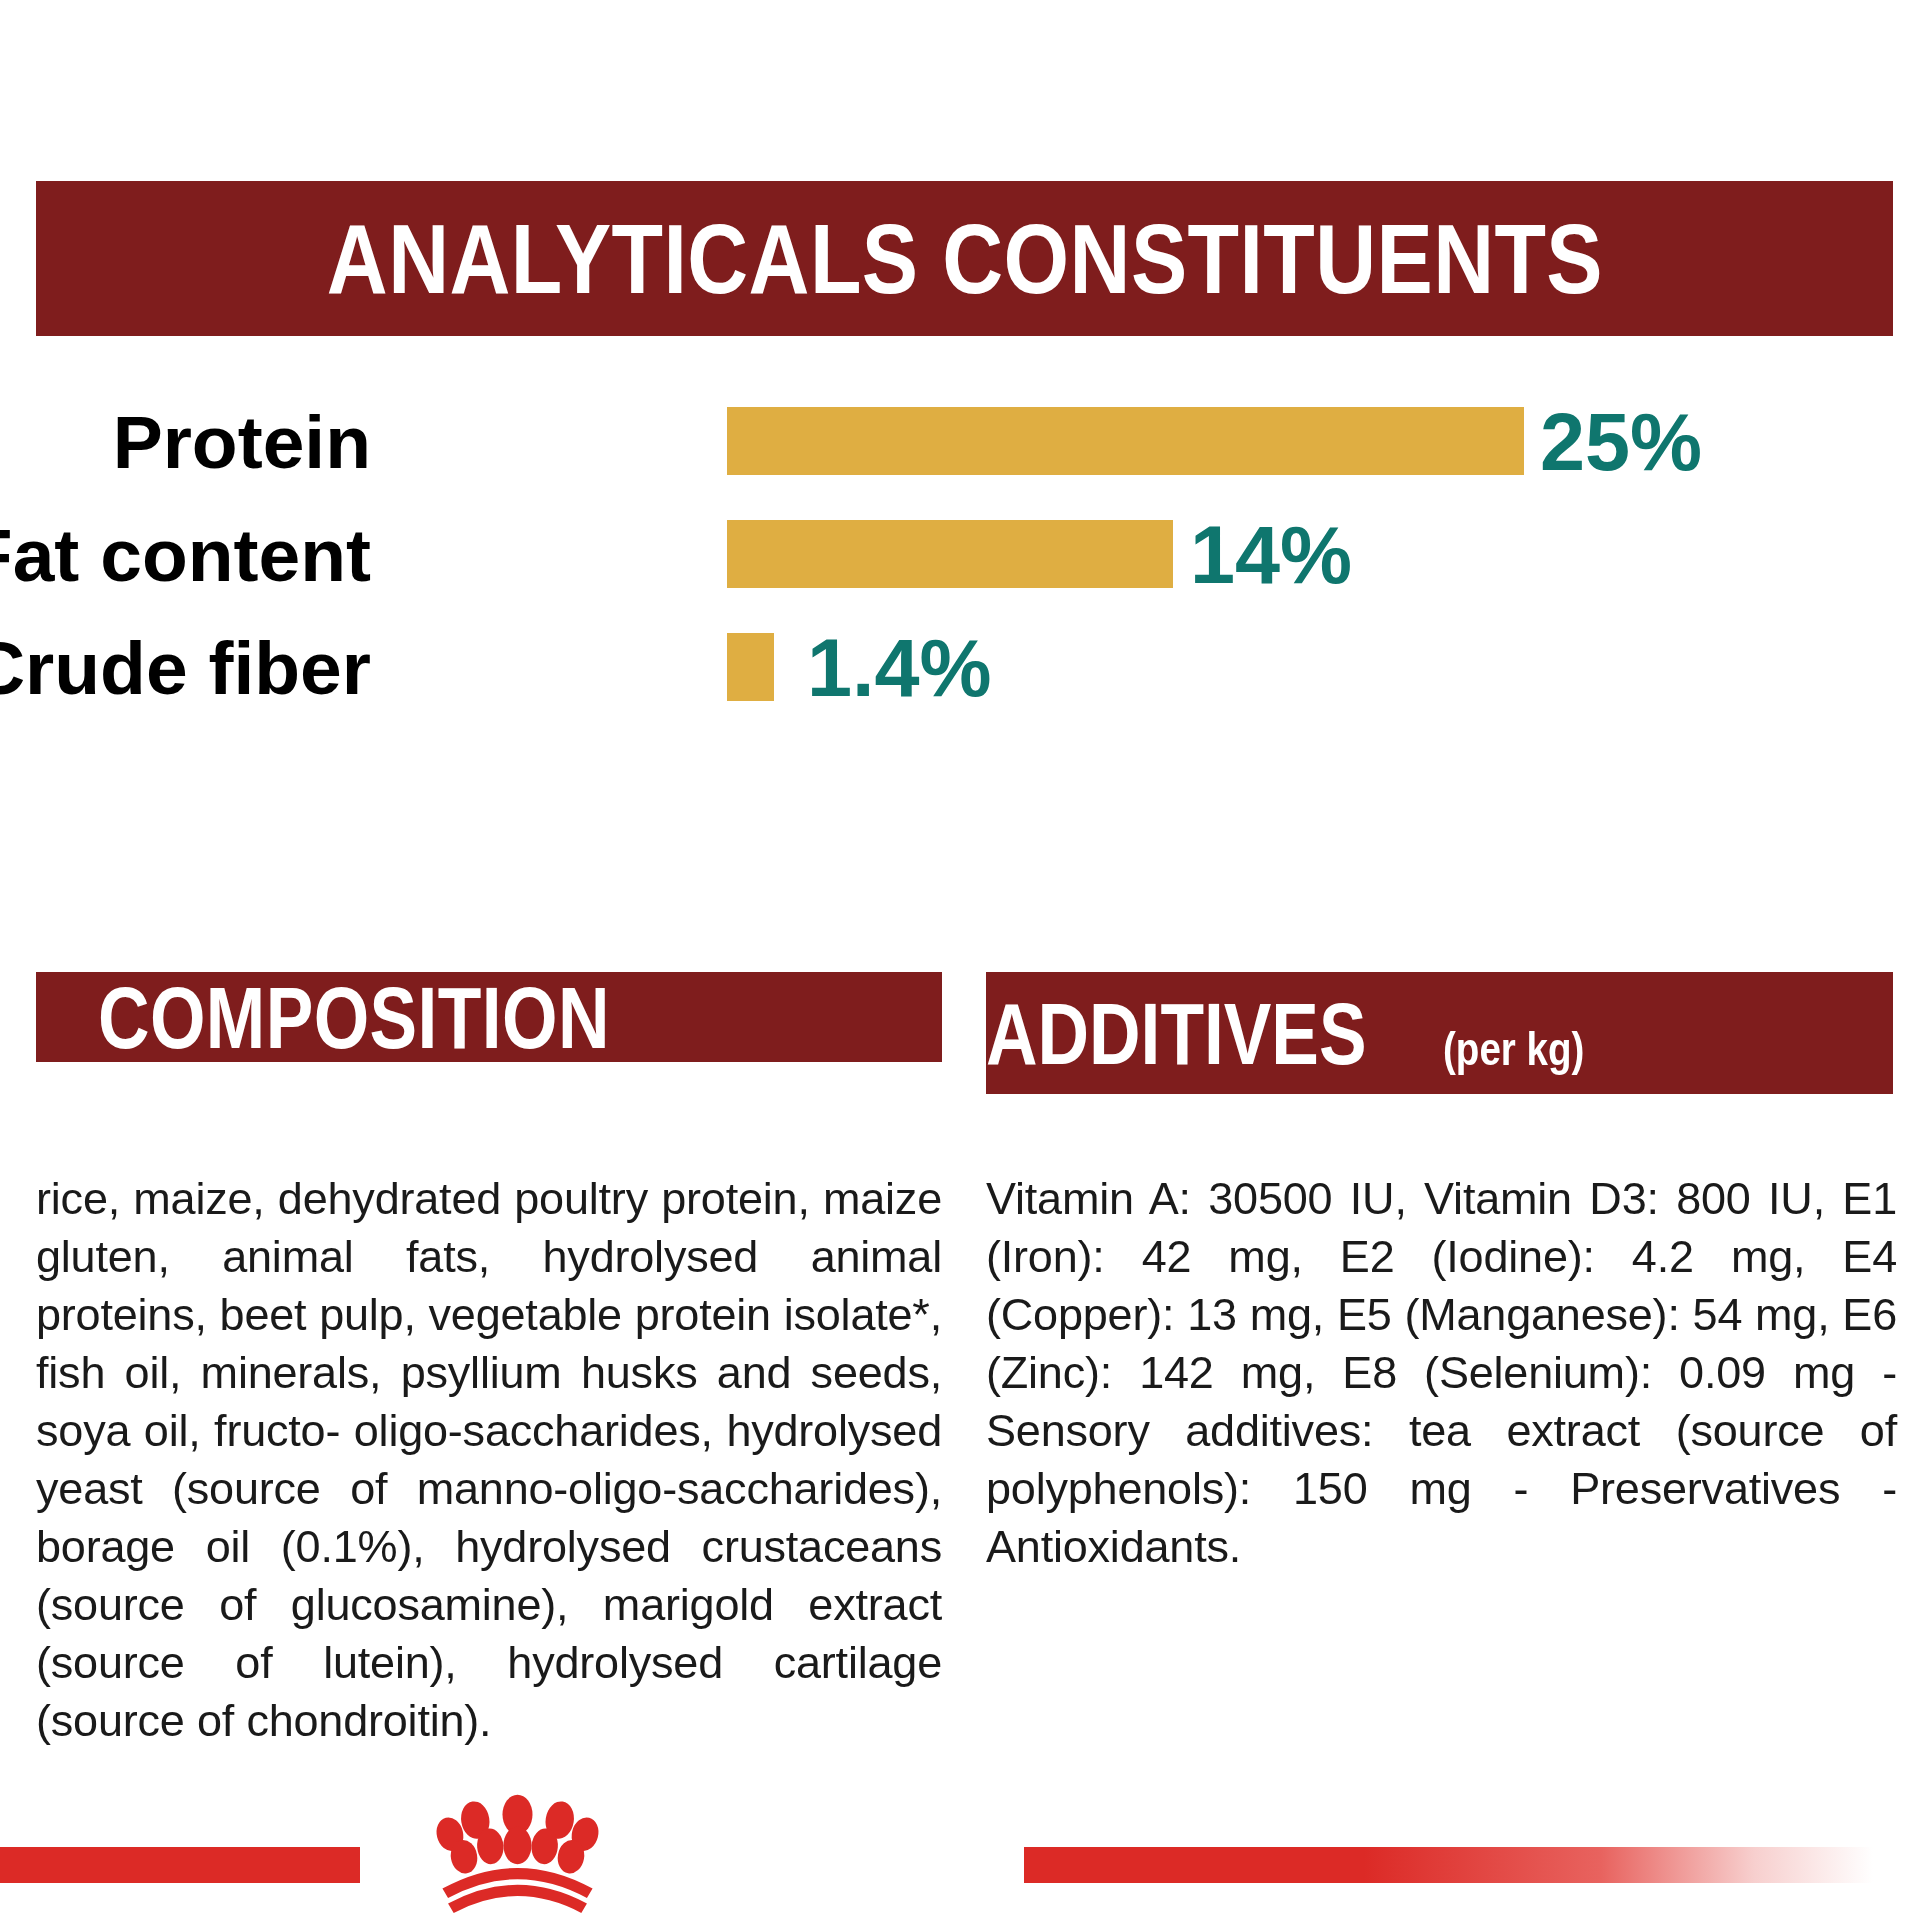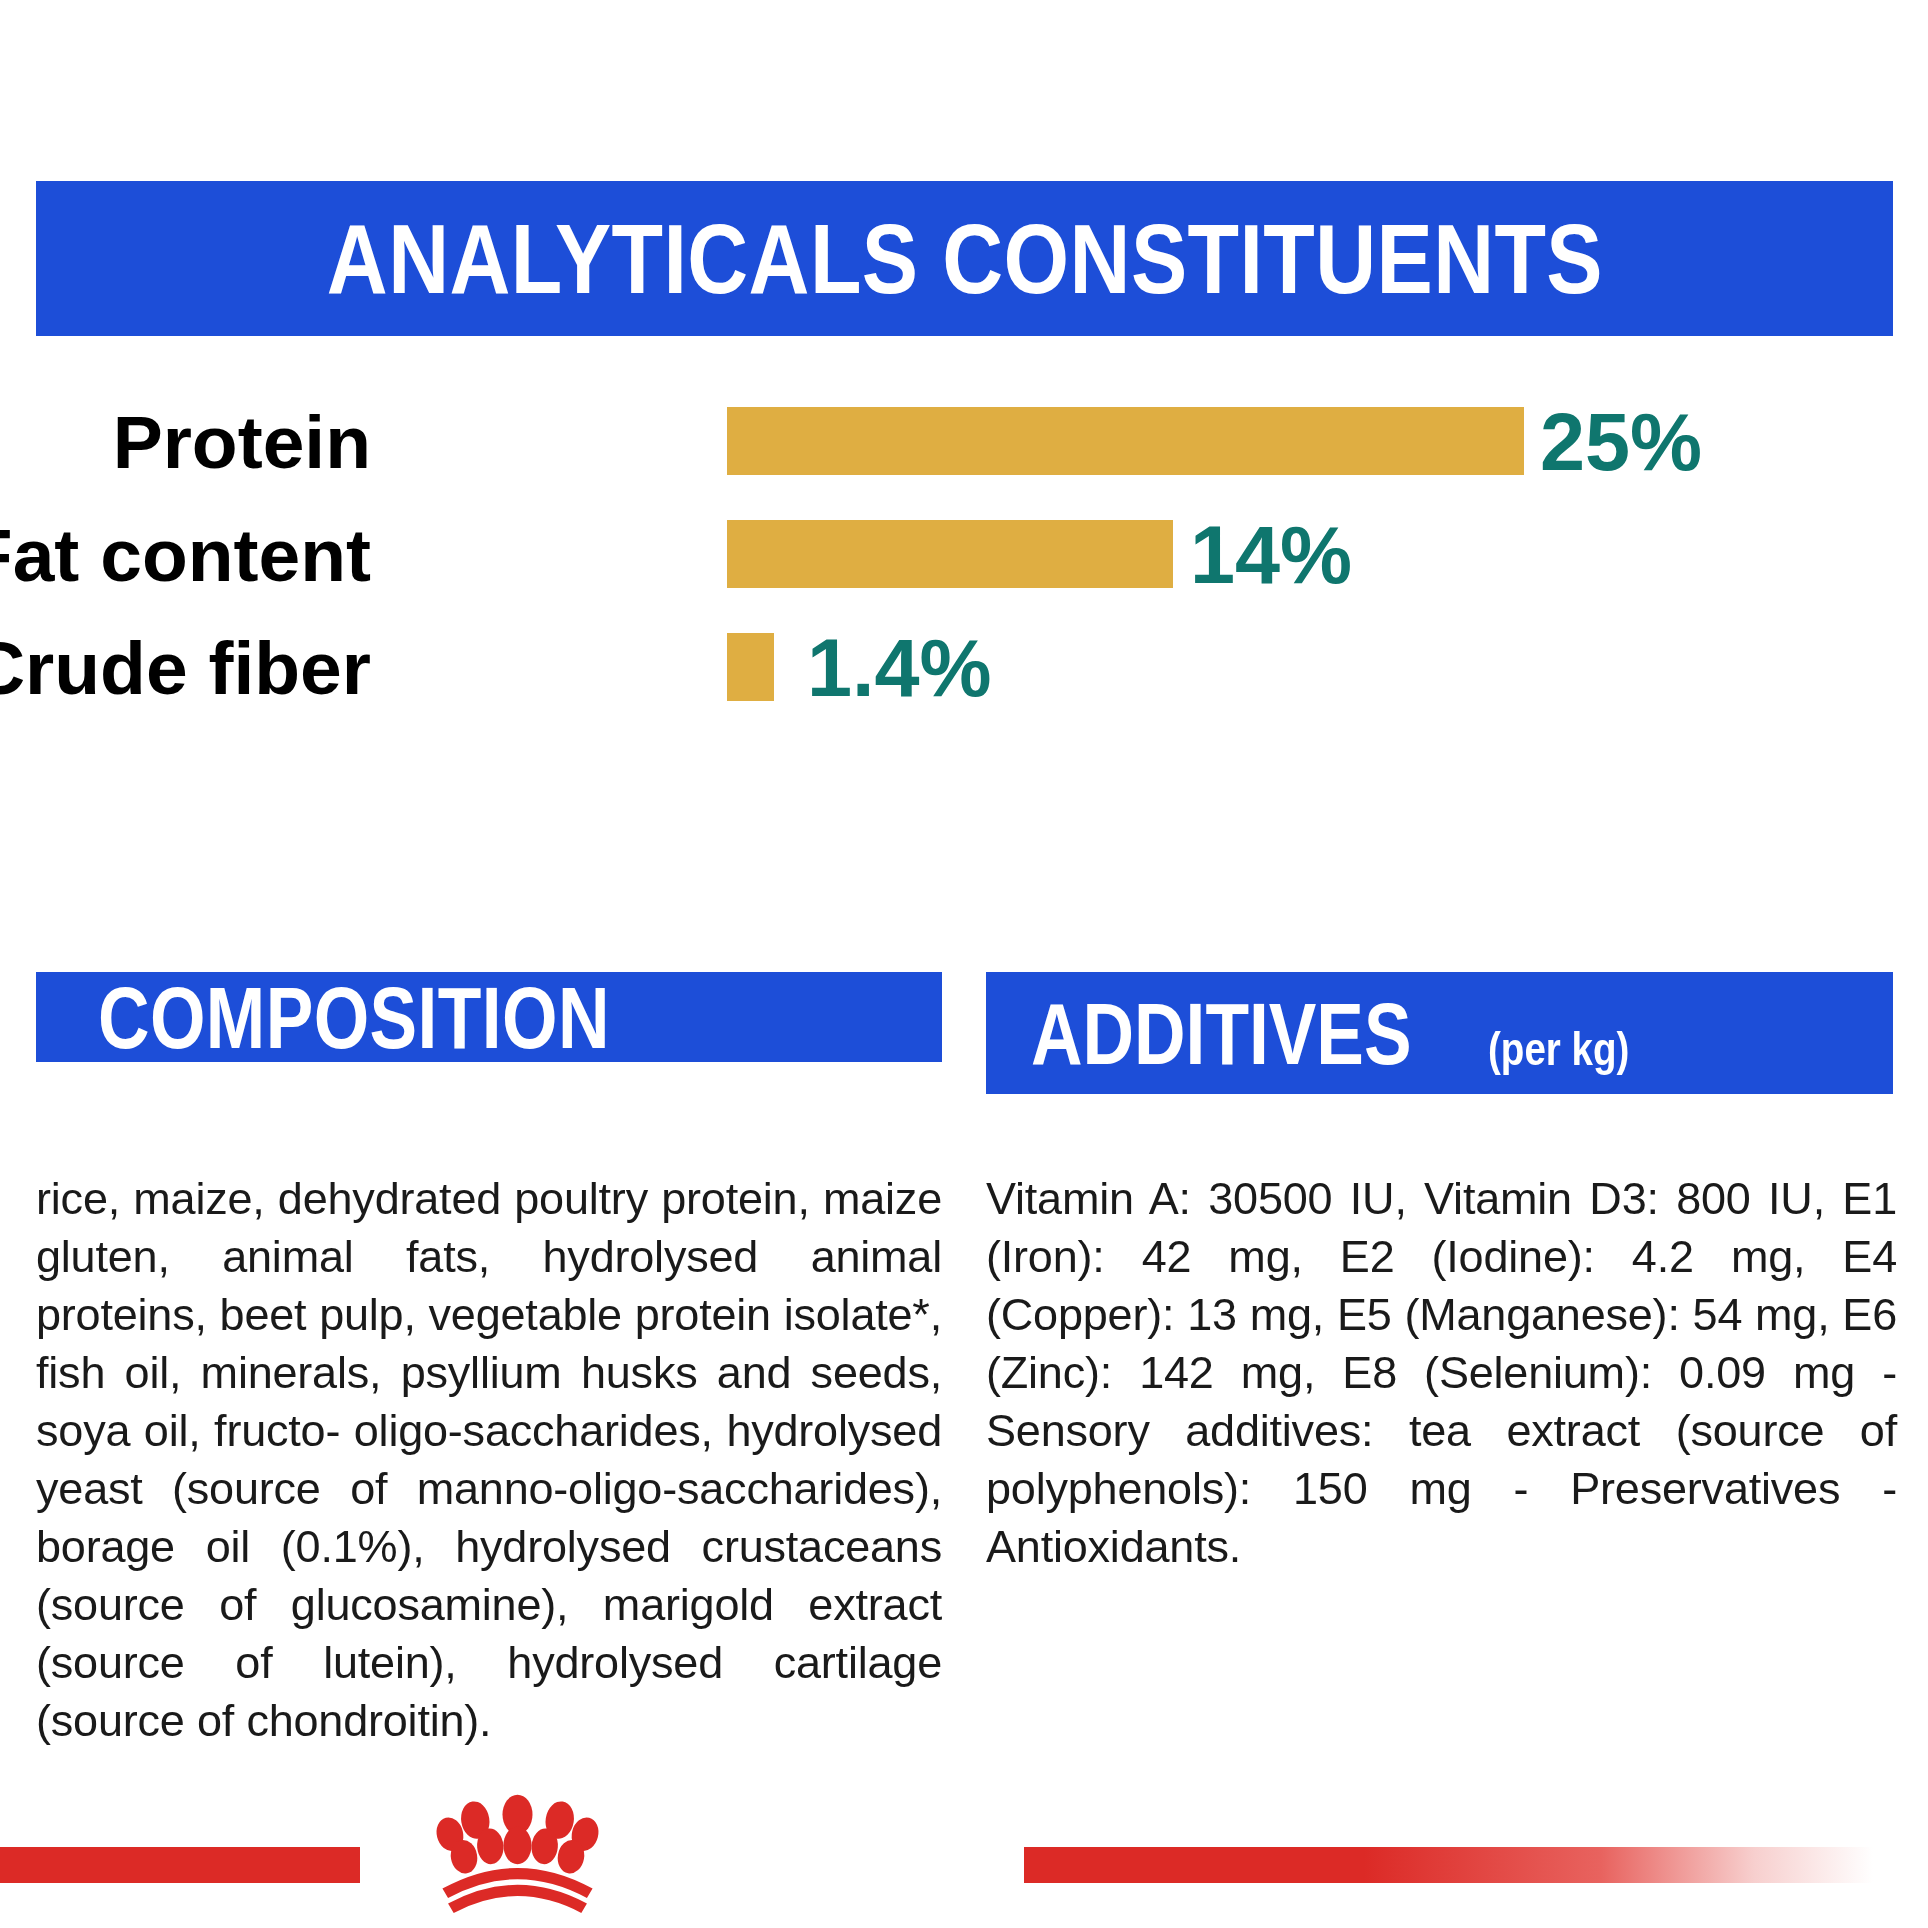--- a/index.html
+++ b/index.html
@@ -12,21 +12,21 @@
     height: 1928px;
     position: relative;
     overflow: hidden;
     font-family: "Liberation Sans", sans-serif;
     -webkit-font-smoothing: antialiased;
   }
 
   
   .banner {
     position: absolute;
-    background: #1d4ed8;
+    background: #7f1d1d;
     display: flex;
     align-items: center;
     box-sizing: border-box;
   }
   .banner-title {
     color: #ffffff;
     font-weight: 700;
     font-family: "Liberation Sans Narrow", "Liberation Sans", sans-serif;
     letter-spacing: 0.5px;
     white-space: nowrap;
@@ -58,21 +58,20 @@
   #composition-banner .banner-title {
     font-size: 87px;
     line-height: 1;
   }
 
   #additives-banner {
     left: 986px;
     top: 972px;
     width: 907px;
     height: 122px;
-    padding-left: 45px;
   }
   #additives-banner .additives-main {
     color: #ffffff;
     font-weight: 700;
     font-family: "Liberation Sans Narrow", "Liberation Sans", sans-serif;
     font-size: 87px;
     line-height: 1;
     white-space: nowrap;
     transform: scaleX(0.82);
     transform-origin: left center;

